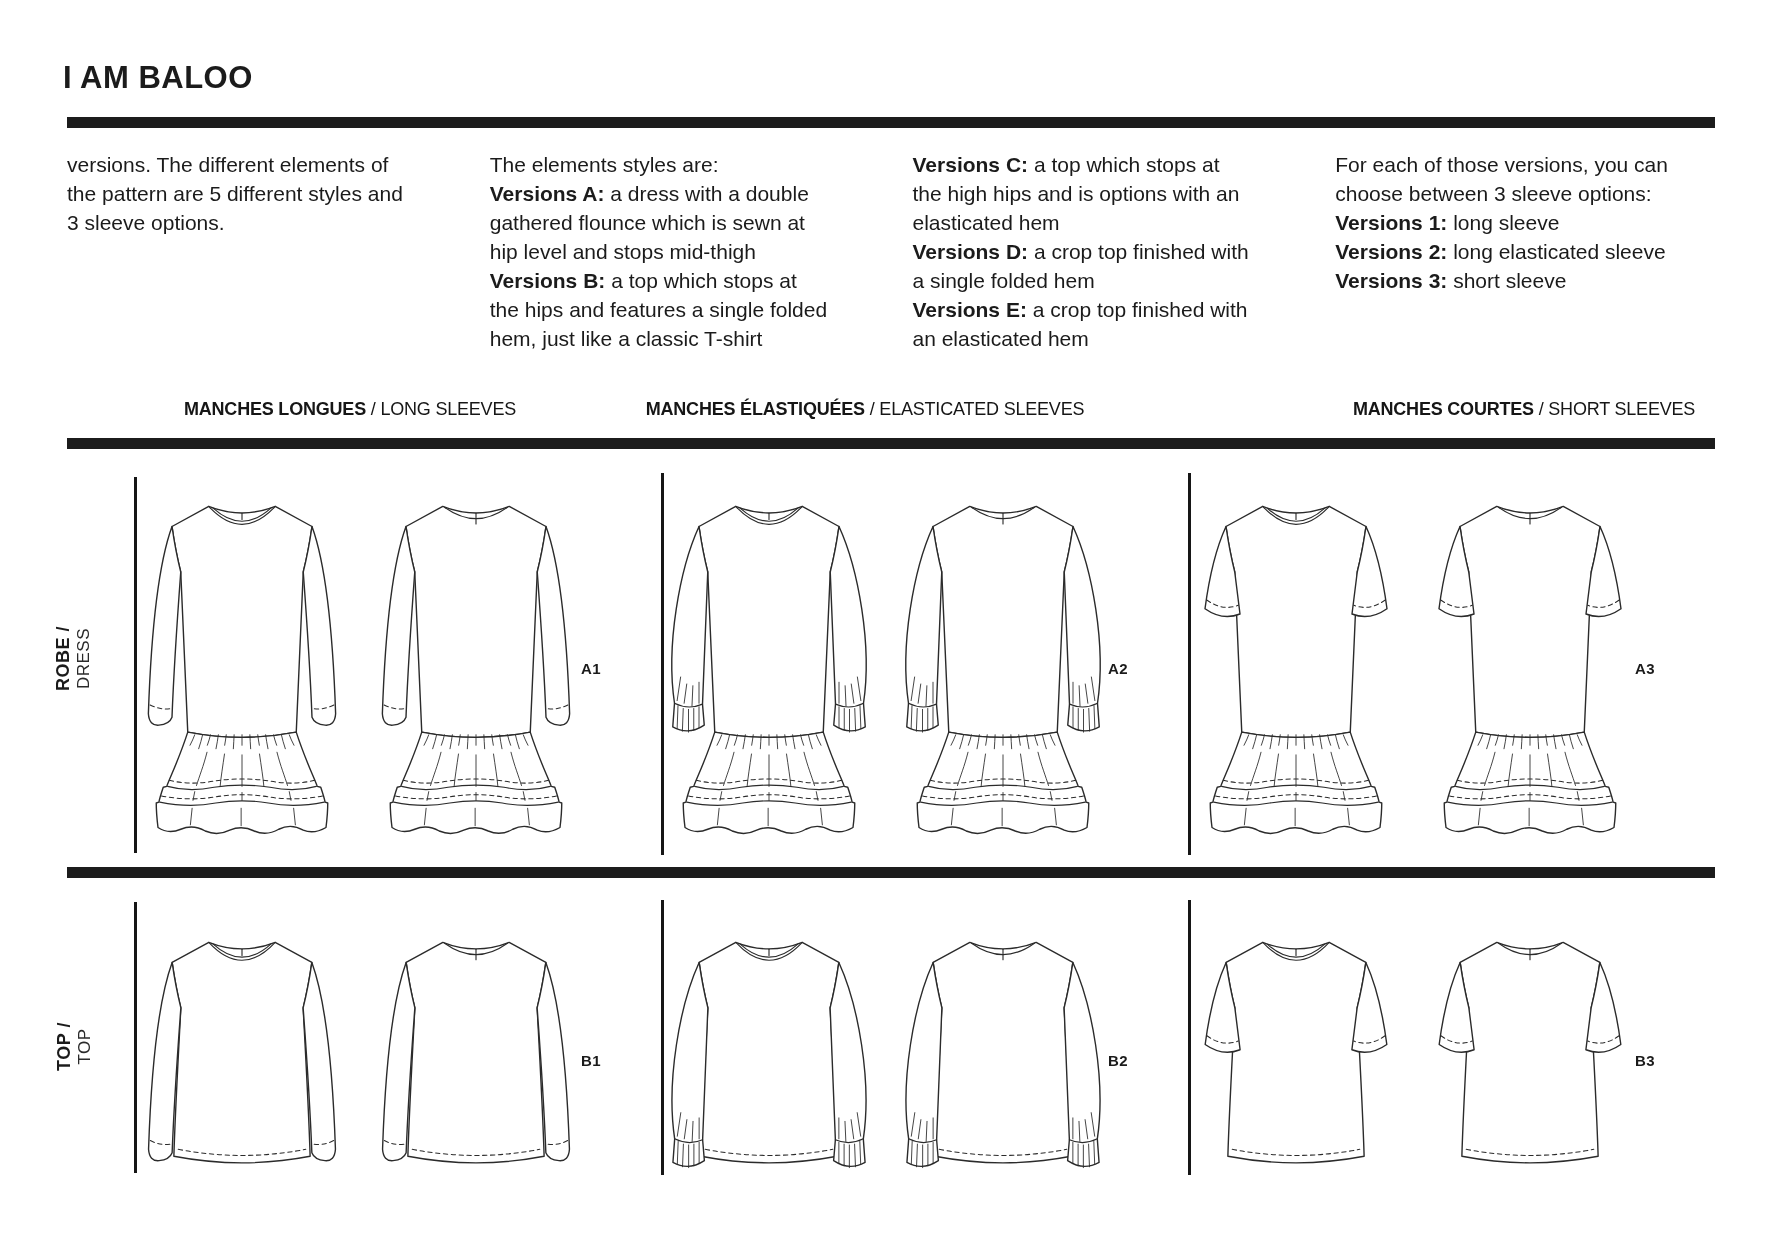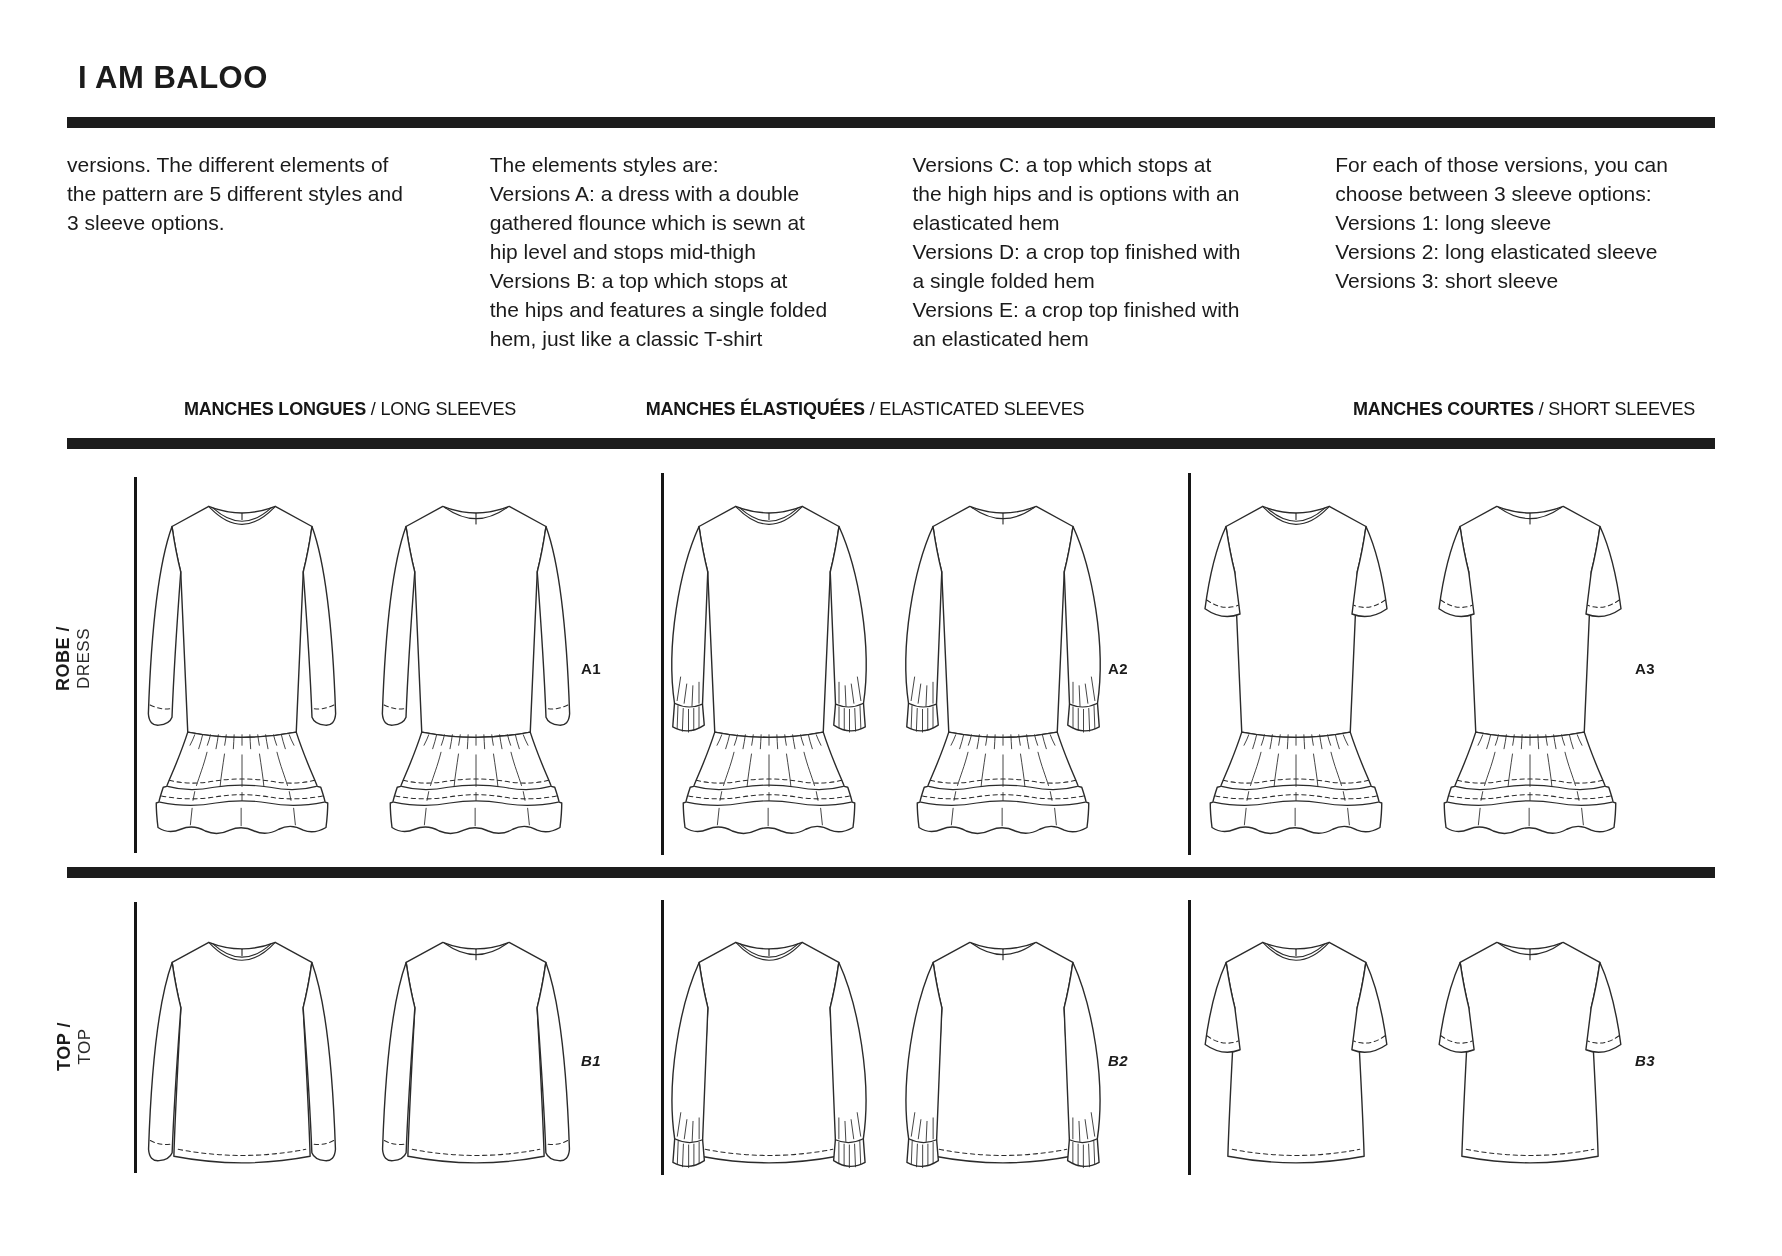--- a/index.html
+++ b/index.html
@@ -1,28 +1,28 @@
 <!DOCTYPE html>
 <html><head>
 <meta charset="utf-8">
 <style>
   * { margin:0; padding:0; box-sizing:border-box; }
   html,body { background:#ffffff; }
   body { font-family:"Liberation Sans", sans-serif; color:#1b1b1b; }
   .page { position:relative; width:1782px; height:1256px; background:#ffffff; overflow:hidden; }
 
-  .title { position:absolute; left:78px; top:60px; font-size:31px; font-weight:700; letter-spacing:.5px; }
+  .title { position:absolute; left:63px; top:60px; font-size:31px; font-weight:700; letter-spacing:.5px; }
   .rule { position:absolute; left:67px; width:1648px; height:11px; background:#1c1c1c; }
   .rule1 { top:117px; }
   .rule2 { top:438px; }
   .rule3 { top:867px; }
 
   .intro { position:absolute; left:67px; top:150px; width:1648px; display:flex; gap:43px; }
   .intro .col { width:380px; font-size:21px; line-height:29px; }
-  .intro b { font-weight:400;margin-top:34px; }
+  .intro b { font-weight:700;margin-top:34px; }
 
   .sh { position:absolute; top:399px; transform:translateX(-50%); white-space:nowrap;
         font-size:18px; letter-spacing:-.2px; color:#161616; }
   .sh b { font-weight:700; }
 
   .row { position:absolute; left:0; width:1782px; }
   .row-dress { top:449px; height:418px; }
   .row-top   { top:878px; height:337px; }
 
   .rowlabel { position:absolute; left:18px; top:0; bottom:0; width:112px;
@@ -31,21 +31,21 @@
   .rowlabel .rl-fr { display:block; font-weight:700; font-size:18px; letter-spacing:.5px; }
   .rowlabel .rl-en { display:block; font-size:17px; letter-spacing:.5px; color:#2a2a2a; }
 
   .label-line { position:absolute; left:134px; width:3px; background:#161616; }
   .row-dress .label-line { top:28px; bottom:14px; }
   .row-top   .label-line { top:24px; bottom:42px; }
 
   .cells { position:absolute; left:137px; right:67px; top:0; bottom:0; display:flex; }
   .cell { flex:1 1 0; display:flex; flex-direction:row; align-items:center; }
   .row-dress .cell { padding-top:10px; }
-  .row-top   .cell { padding-top:16px;font-style:italic; }
+  .row-top   .cell { padding-top:16px; }
   .pair { display:flex; gap:24px; }
   .garment { line-height:0; }
   .code { font-weight:700; font-size:15px; letter-spacing:.3px; }
   .row-dress .code { margin-top:10px; }
   .row-top   .code { margin-top:12px; }
 
   .cdiv { width:3px; background:#161616; }
   .row-dress .cdiv { margin-top:24px; margin-bottom:12px; }
   .row-top   .cdiv { margin-top:22px; margin-bottom:40px; }
 </style>

